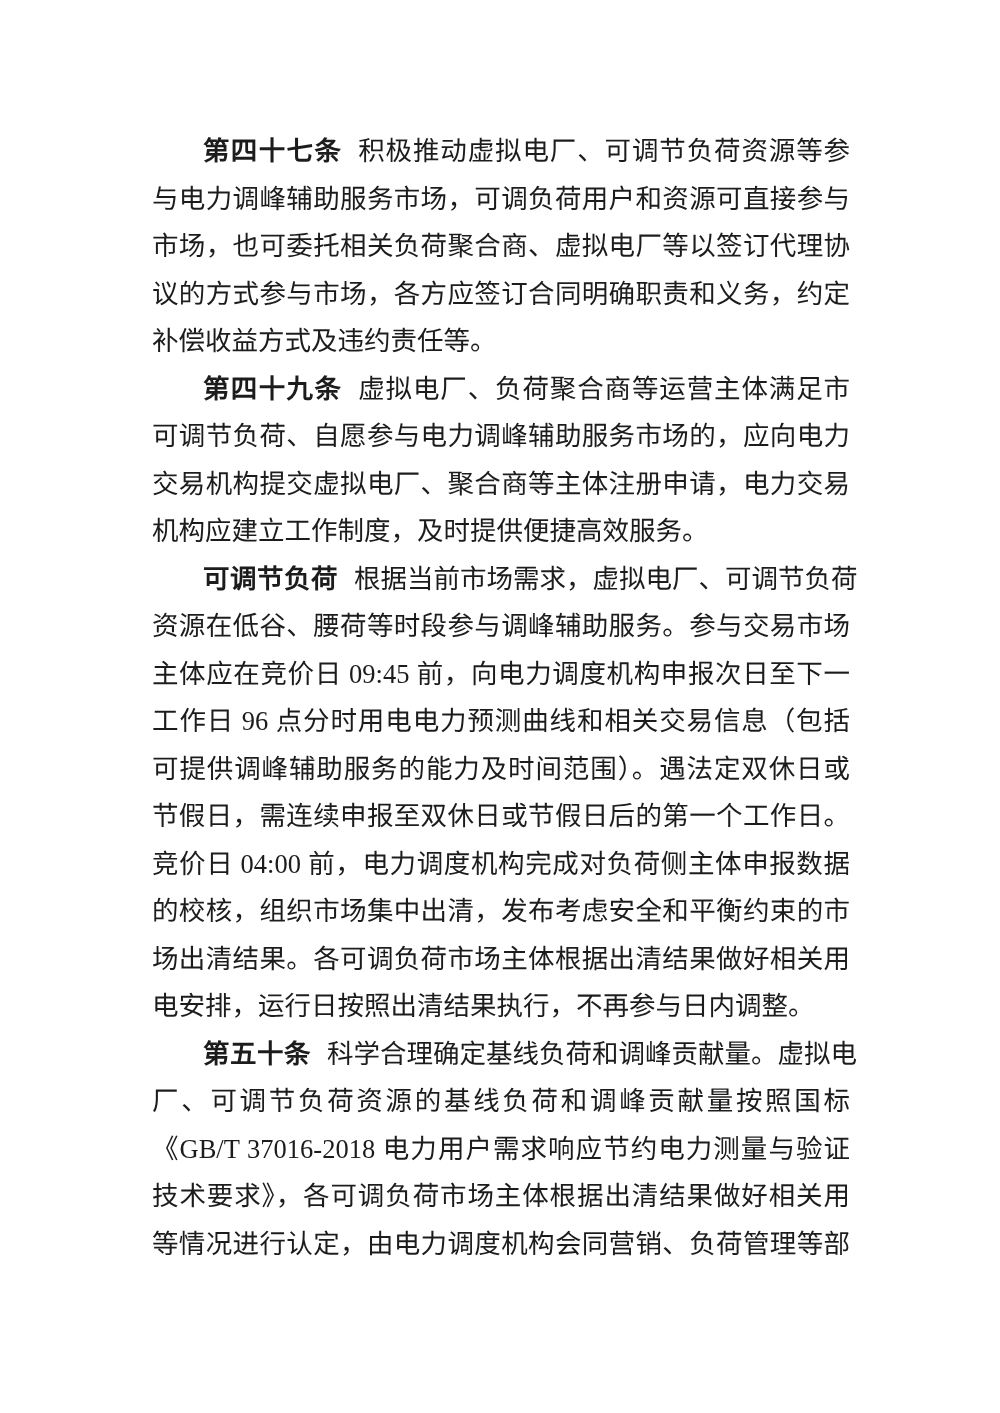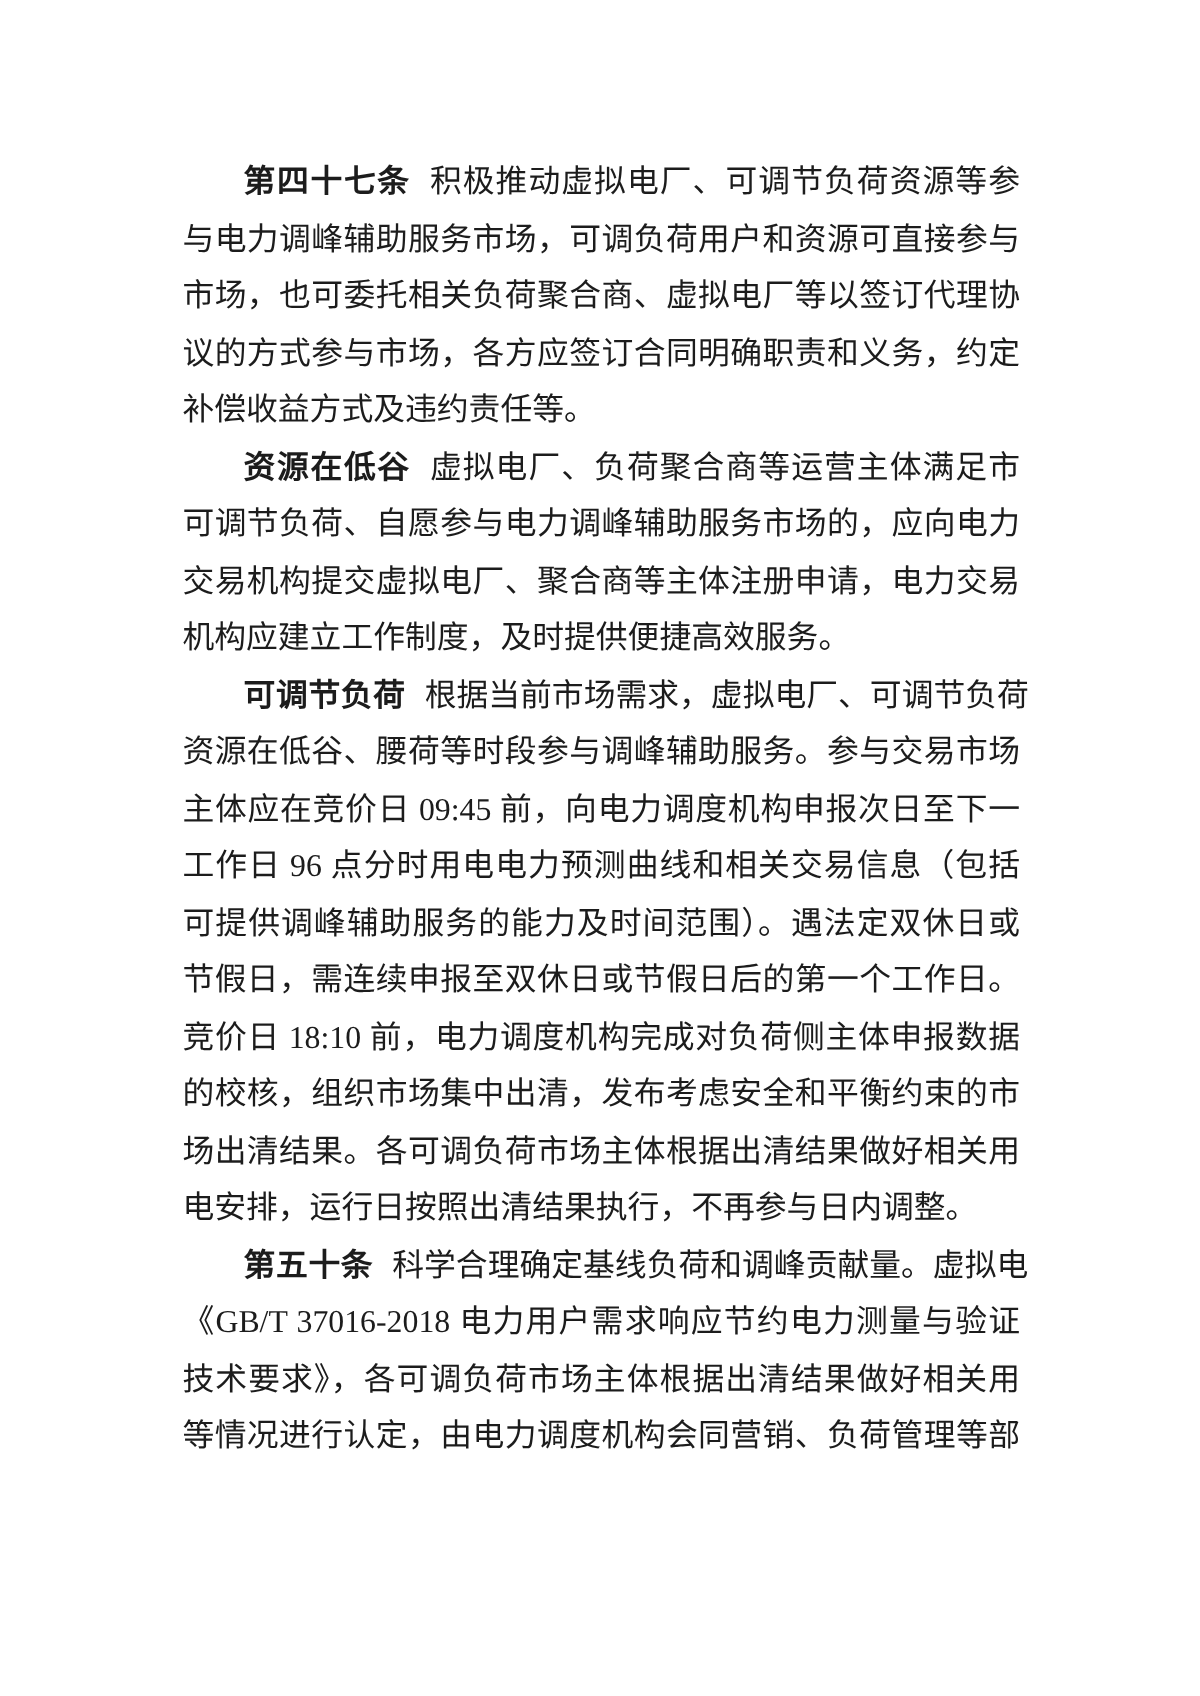--- a/index.html
+++ b/index.html
@@ -50,32 +50,33 @@
 </head>
 <body>
 
 <main class="page">
   <div class="doc-body">
       <div class="line first"><strong class="article-no">第四十七条</strong>积极推动虚拟电厂、可调节负荷资源等参</div>
       <div class="line">与电力调峰辅助服务市场，可调负荷用户和资源可直接参与</div>
       <div class="line">市场，也可委托相关负荷聚合商、虚拟电厂等以签订代理协</div>
       <div class="line">议的方式参与市场，各方应签订合同明确职责和义务，约定</div>
       <div class="line para-end">补偿收益方式及违约责任等。</div>
-      <div class="line first"><strong class="article-no">资源在低谷</strong>虚拟电厂、负荷聚合商等运营主体满足市</div>
+      <div class="line first"><strong class="article-no">第四十九条</strong>虚拟电厂、负荷聚合商等运营主体满足市</div>
       <div class="line">可调节负荷、自愿参与电力调峰辅助服务市场的，应向电力</div>
       <div class="line">交易机构提交虚拟电厂、聚合商等主体注册申请，电力交易</div>
       <div class="line para-end">机构应建立工作制度，及时提供便捷高效服务。</div>
       <div class="line first"><strong class="article-no">可调节负荷</strong>根据当前市场需求，虚拟电厂、可调节负荷</div>
       <div class="line">资源在低谷、腰荷等时段参与调峰辅助服务。参与交易市场</div>
       <div class="line">主体应在竞价日 09:45 前，向电力调度机构申报次日至下一</div>
       <div class="line">工作日 96 点分时用电电力预测曲线和相关交易信息（包括</div>
       <div class="line">可提供调峰辅助服务的能力及时间范围）。遇法定双休日或</div>
       <div class="line">节假日，需连续申报至双休日或节假日后的第一个工作日。</div>
-      <div class="line">竞价日 18:10 前，电力调度机构完成对负荷侧主体申报数据</div>
+      <div class="line">竞价日 04:00 前，电力调度机构完成对负荷侧主体申报数据</div>
       <div class="line">的校核，组织市场集中出清，发布考虑安全和平衡约束的市</div>
       <div class="line">场出清结果。各可调负荷市场主体根据出清结果做好相关用</div>
       <div class="line para-end">电安排，运行日按照出清结果执行，不再参与日内调整。</div>
       <div class="line first"><strong class="article-no">第五十条</strong>科学合理确定基线负荷和调峰贡献量。虚拟电</div>
+      <div class="line">厂、可调节负荷资源的基线负荷和调峰贡献量按照国标</div>
       <div class="line">《GB/T 37016-2018 电力用户需求响应节约电力测量与验证</div>
       <div class="line">技术要求》，各可调负荷市场主体根据出清结果做好相关用</div>
       <div class="line">等情况进行认定，由电力调度机构会同营销、负荷管理等部</div>
     </div>
 </main>
 
 </body></html>

